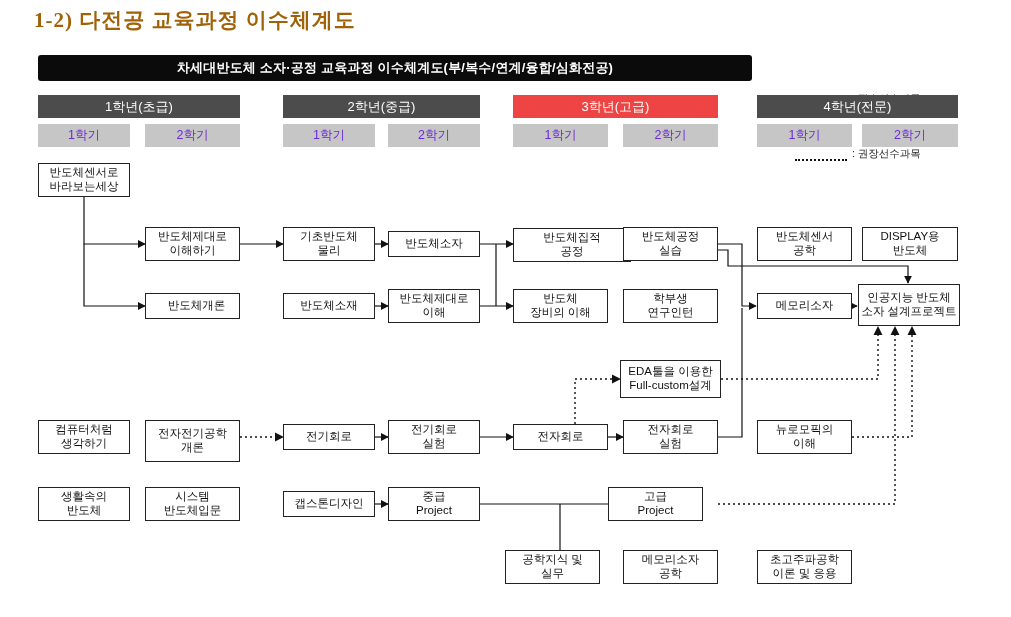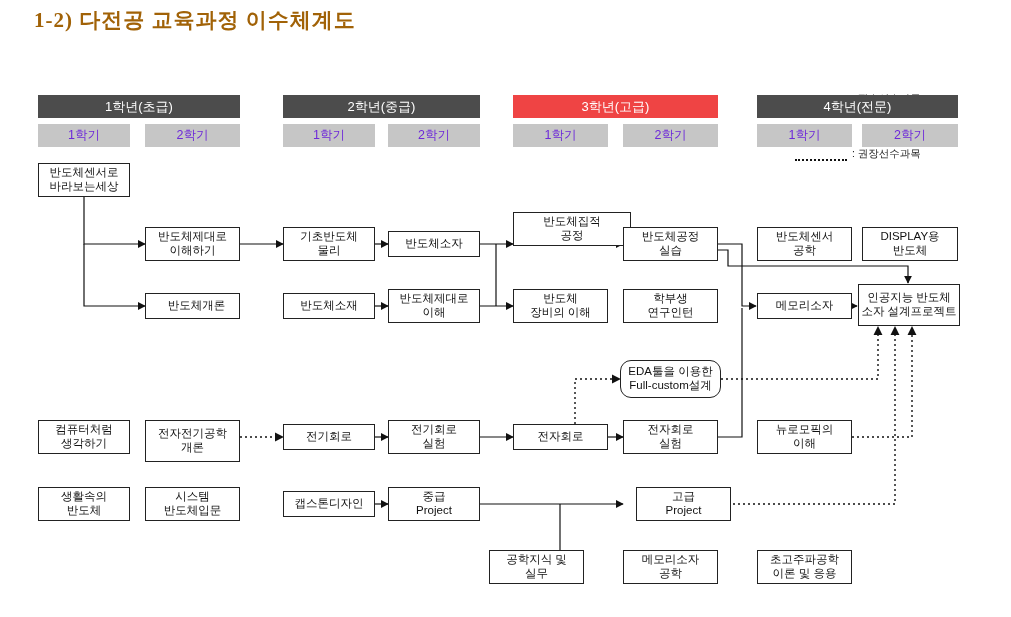--- a/index.html
+++ b/index.html
@@ -45,20 +45,21 @@
   .edge{fill:none;stroke:#111111;stroke-width:1.2;}
   .edge.dotted{stroke-dasharray:2 3;stroke-width:1.4;}
 </style>
 </head>
 <body>
 
 <div id="canvas">
 
   <h1 class="page-title">1-2) 다전공 교육과정 이수체계도</h1>
 
+  <div class="banner">차세대반도체 소자·공정 교육과정 이수체계도(부/복수/연계/융합/심화전공)</div>
 
   <div class="legend">
     <div class="legend-row">
       <span class="legend-line solid"></span>
       <span>: 필수선수과목</span>
     </div>
     <div class="legend-row">
       <span class="legend-line dotted"></span>
       <span>: 권장선수과목</span>
     </div>
@@ -130,36 +131,36 @@
       <div class="course" style="left: 283px; top: 293px; width: 92px; height: 26px; border-color: rgb(34, 34, 34);">반도체소재</div>
       <div class="course" style="left: 283px; top: 424px; width: 92px; height: 26px; border-color: rgb(34, 34, 34);">전기회로</div>
       <div class="course" style="left: 283px; top: 491px; width: 92px; height: 26px; border-color: rgb(34, 34, 34);">캡스톤디자인</div>
       <div class="course" style="left: 388px; top: 231px; width: 92px; height: 26px; border-color: rgb(34, 34, 34);">반도체소자</div>
       <div class="course" style="left: 388px; top: 289px; width: 92px; height: 34px; border-color: rgb(34, 34, 34);">반도체제대로
 이해</div>
       <div class="course" style="left: 388px; top: 420px; width: 92px; height: 34px; border-color: rgb(34, 34, 34);">전기회로
 실험</div>
       <div class="course" style="left: 388px; top: 487px; width: 92px; height: 34px; border-color: rgb(34, 34, 34);">중급
 Project</div>
-      <div class="course" style="left: 513px; top: 212px; width: 118px; height: 34px; border-color: rgb(34, 34, 34);">반도체집적
+      <div class="course" style="left: 513px; top: 228px; width: 118px; height: 34px; border-color: rgb(34, 34, 34);">반도체집적
 공정</div>
       <div class="course" style="left: 513px; top: 289px; width: 95px; height: 34px; border-color: rgb(34, 34, 34);">반도체
 장비의 이해</div>
       <div class="course" style="left: 513px; top: 424px; width: 95px; height: 26px; border-color: rgb(34, 34, 34);">전자회로</div>
-      <div class="course" style="left: 489px; top: 550px; width: 95px; height: 34px; border-color: rgb(34, 34, 34);">공학지식 및
+      <div class="course" style="left: 505px; top: 550px; width: 95px; height: 34px; border-color: rgb(34, 34, 34);">공학지식 및
 실무</div>
       <div class="course" style="left: 623px; top: 227px; width: 95px; height: 34px; border-color: rgb(34, 34, 34);">반도체공정
 실습</div>
       <div class="course" style="left: 623px; top: 289px; width: 95px; height: 34px; border-color: rgb(34, 34, 34);">학부생
 연구인턴</div>
-      <div class="course" style="left: 620px; top: 360px; width: 101px; height: 38px; border-color: rgb(34, 34, 34); border-radius: 11px;">EDA툴을 이용한
+      <div class="course" style="left: 620px; top: 360px; width: 101px; height: 38px; border-color: rgb(34, 34, 34);">EDA툴을 이용한
 Full-custom설계</div>
       <div class="course" style="left: 623px; top: 420px; width: 95px; height: 34px; border-color: rgb(34, 34, 34);">전자회로
 실험</div>
-      <div class="course" style="left: 636px; top: 487px; width: 95px; height: 34px; border-color: rgb(34, 34, 34);">고급
+      <div class="course" style="left: 608px; top: 487px; width: 95px; height: 34px; border-color: rgb(34, 34, 34);">고급
 Project</div>
       <div class="course" style="left: 623px; top: 550px; width: 95px; height: 34px; border-color: rgb(34, 34, 34);">메모리소자
 공학</div>
       <div class="course" style="left: 757px; top: 227px; width: 95px; height: 34px; border-color: rgb(34, 34, 34);">반도체센서
 공학</div>
       <div class="course" style="left: 757px; top: 293px; width: 95px; height: 26px; border-color: rgb(34, 34, 34);">메모리소자</div>
       <div class="course" style="left: 757px; top: 420px; width: 95px; height: 34px; border-color: rgb(34, 34, 34);">뉴로모픽의
 이해</div>
       <div class="course" style="left: 757px; top: 550px; width: 95px; height: 34px; border-color: rgb(34, 34, 34);">초고주파공학
 이론 및 응용</div>

